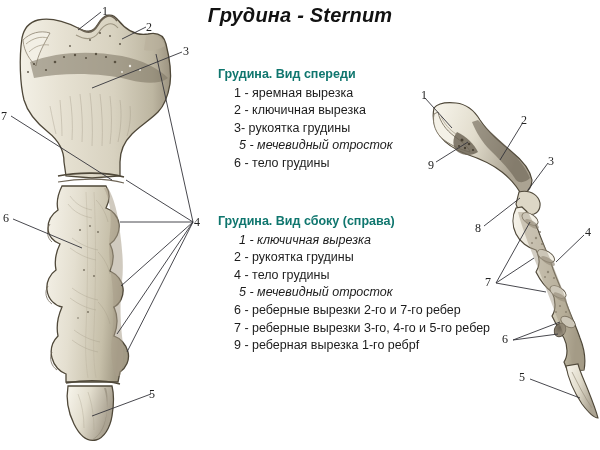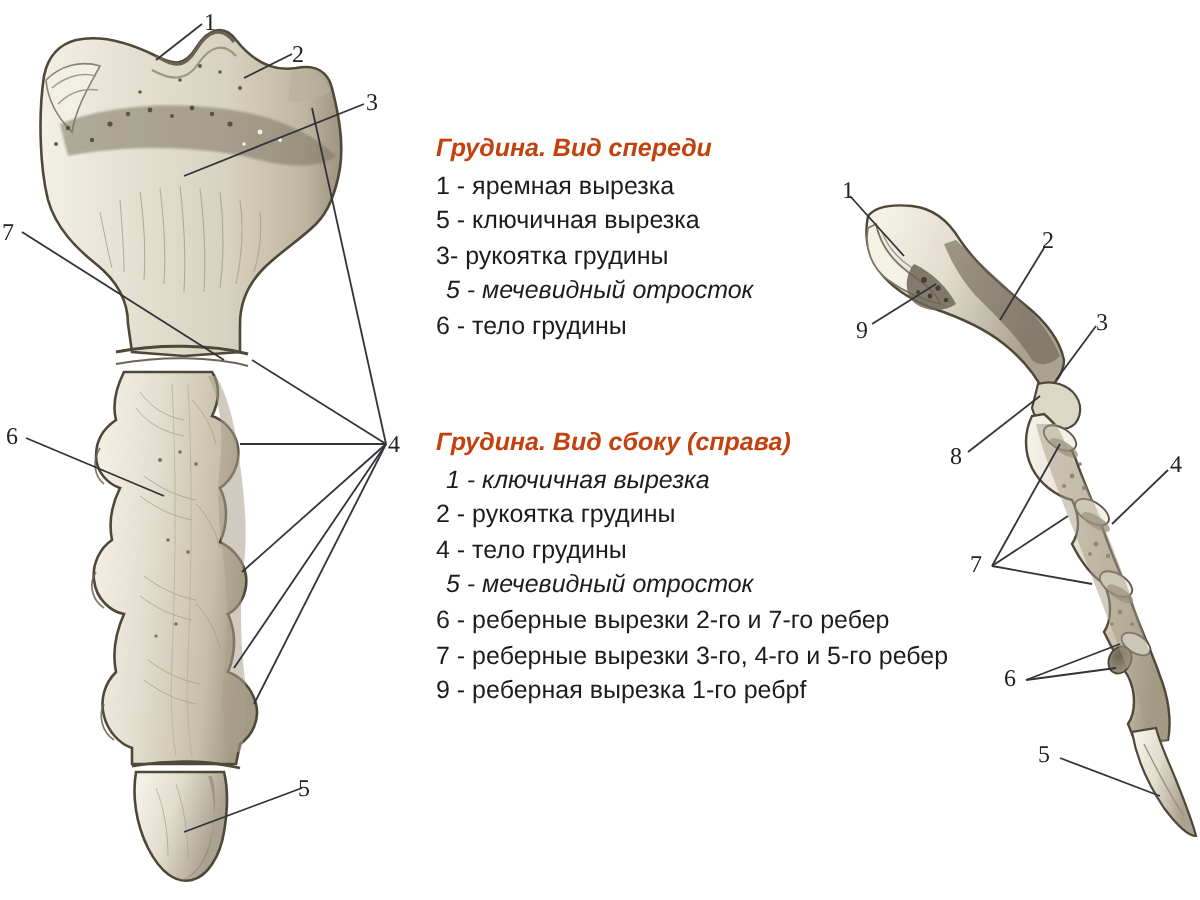--- a/index.html
+++ b/index.html
@@ -37,26 +37,25 @@
     position: absolute;
     font-size: 12.5px;
     line-height: 17.6px;
     color: #1c1c1c;
     white-space: nowrap;
   }
   #legend-front { left: 218px; top: 66px; }
   #legend-side  { left: 218px; top: 213px; }
   .legend-heading {
     font-weight: bold;
-    font-style: italic;
     font-size: 12.5px;
     margin-bottom: 1px;
-    color: #c2410c;
-  }
-  .legend-item { display: block; }
+    color: #0f766e;
+  }
+  .legend-item { display: block; margin-left: 16px; }
   .legend-item.indent { padding-left: 5px; font-style: italic; }
 
   
   #art {
     position: absolute;
     left: 0;
     top: 0;
     width: 600px;
     height: 450px;
   }
@@ -69,20 +68,21 @@
     color: #222222;
     line-height: 1;
     user-select: none;
   }
 </style>
 </head>
 <body>
 
 <div id="page">
 
+  <div id="title">Грудина - Sternum</div>
 
   <svg id="art" viewBox="0 0 600 450">
     <defs>
       <linearGradient id="boneGradA" x1="0" y1="0" x2="1" y2="0">
         <stop offset="0%" stop-color="#f3f0e6"></stop>
         <stop offset="28%" stop-color="#e6e1d2"></stop>
         <stop offset="62%" stop-color="#d8d2c0"></stop>
         <stop offset="88%" stop-color="#bdb6a1"></stop>
         <stop offset="100%" stop-color="#9c9380"></stop>
       </linearGradient>
@@ -354,21 +354,21 @@
         <line x1="513" y1="340" x2="558" y2="334"></line>
 
         <line x1="530" y1="379" x2="580" y2="398"></line>
       </g>
     </g>
   </svg>
 
   <div class="legend" id="legend-front">
     <div class="legend-heading">Грудина. Вид спереди</div>
     <span class="legend-item">1 - яремная вырезка</span>
-    <span class="legend-item">5 - ключичная вырезка</span>
+    <span class="legend-item">2 - ключичная вырезка</span>
     <span class="legend-item">3- рукоятка грудины</span>
     <span class="legend-item indent">5 - мечевидный отросток</span>
     <span class="legend-item">6 - тело грудины</span>
   </div>
 
   <div class="legend" id="legend-side">
     <div class="legend-heading">Грудина. Вид сбоку (справа)</div>
     <span class="legend-item indent">1 - ключичная вырезка</span>
     <span class="legend-item">2 - рукоятка грудины</span>
     <span class="legend-item">4 - тело грудины</span>

